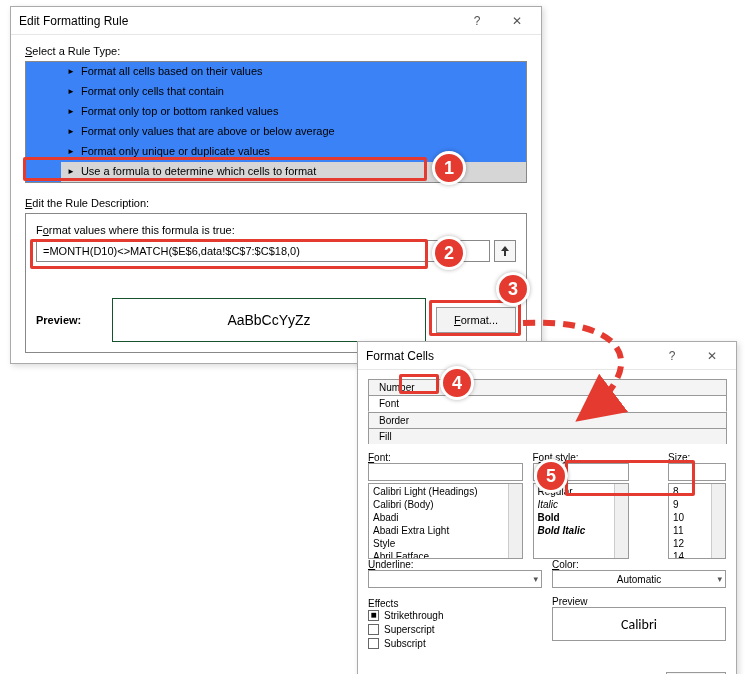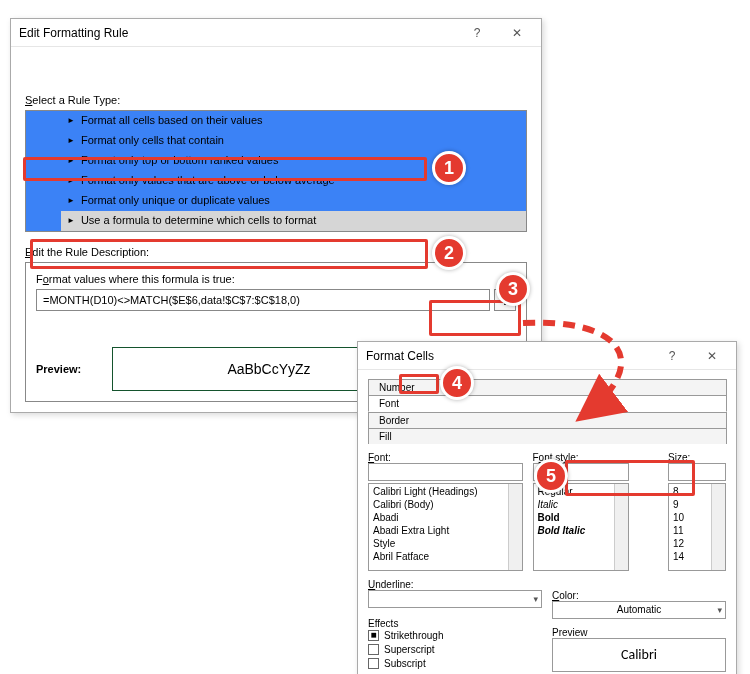--- a/index.html
+++ b/index.html
@@ -32,21 +32,21 @@
   .titlebar .title { flex: 1; }
   .titlebar .tbtn {
     width: 40px;
     height: 22px;
     display: flex;
     align-items: center;
     justify-content: center;
     color: #555;
   }
   .content { padding: 10px 14px; }
-  .section-label { font-size: 11px; margin-bottom: 4px; margin-top: 37px; }
+  .section-label { font-size: 11px; margin-bottom: 4px; }
   .underline { text-decoration: underline; }
   .ruletype-box {
     border: 1px solid #888;
     background: #3b82f6;
     font-size: 11px;
     line-height: 18px;
     padding-left: 35px;
   }
   .ruletype-item {
     padding: 0 6px;
@@ -128,21 +128,21 @@
     position: relative;
     top: 1px;
     cursor: default;
   }
   .tab.active { background: #fff; z-index: 2; border-bottom: 1px solid #fff; }
   .fc-body { padding: 8px 10px; font-size: 10px; }
   .fc-cols { display: flex; gap: 10px; }
   .fc-col { flex: 1; }
   .listbox {
     border: 1px solid #999; background: #fff;
-    height: 88px; overflow: hidden;
+    height: 76px; overflow: hidden;
     font-size: 10px; line-height: 13px;
     padding: 1px 4px;
     position: relative;
   }
   .listbox .row { white-space: nowrap; }
   .listbox .row.bold { font-weight:bold; }
   .scrollbar-fake {
     position: absolute; right: 0; top: 0; bottom: 0; width: 14px;
     background: #f0f0f0; border-left: 1px solid #ccc;
   }
@@ -158,21 +158,21 @@
   .previewfont {
     border: 1px solid #999; height: 34px; display:flex;align-items:center;justify-content:center;
     font-family: Calibri, sans-serif; font-size: 14px;
   }
   .note { margin-top: 18px; font-size: 10px; }
   .clear-row { display:flex; justify-content:flex-end; margin-top:20px; }
 </style>
 </head>
 <body>
 
-<div class="dialog" style="left:10px; top:18px; width:532px;">
+<div class="dialog" style="left:10px; top:6px; width:532px;">
   <div class="titlebar">
     <span class="title">Edit Formatting Rule</span>
     <div class="tbtn">?</div>
     <div class="tbtn">✕</div>
   </div>
   <div class="content">
     <div class="section-label"><span class="underline">S</span>elect a Rule Type:</div>
     <div class="ruletype-box">
       <div class="ruletype-item bullet">Format all cells based on their values</div>
       <div class="ruletype-item bullet">Format only cells that contain</div>
@@ -251,21 +251,21 @@
           <div class="row">9</div>
           <div class="row">10</div>
           <div class="row">11</div>
           <div class="row">12</div>
           <div class="row">14</div>
           <div class="scrollbar-fake"></div>
         </div>
       </div>
     </div>
 
-    <div class="fc-cols" style="margin-top:8px;align-items:flex-end;">
+    <div class="fc-cols" style="">
       <div class="fc-col" style="flex:1.6;">
         <div><span class="underline">U</span>nderline:</div>
         <div class="combo">
             <span></span>
             <span class="chev">▾</span>
           </div>
         <div class="effects">
           <div>Effects</div>
           <div class="chk">
               <span class="box">■</span>

